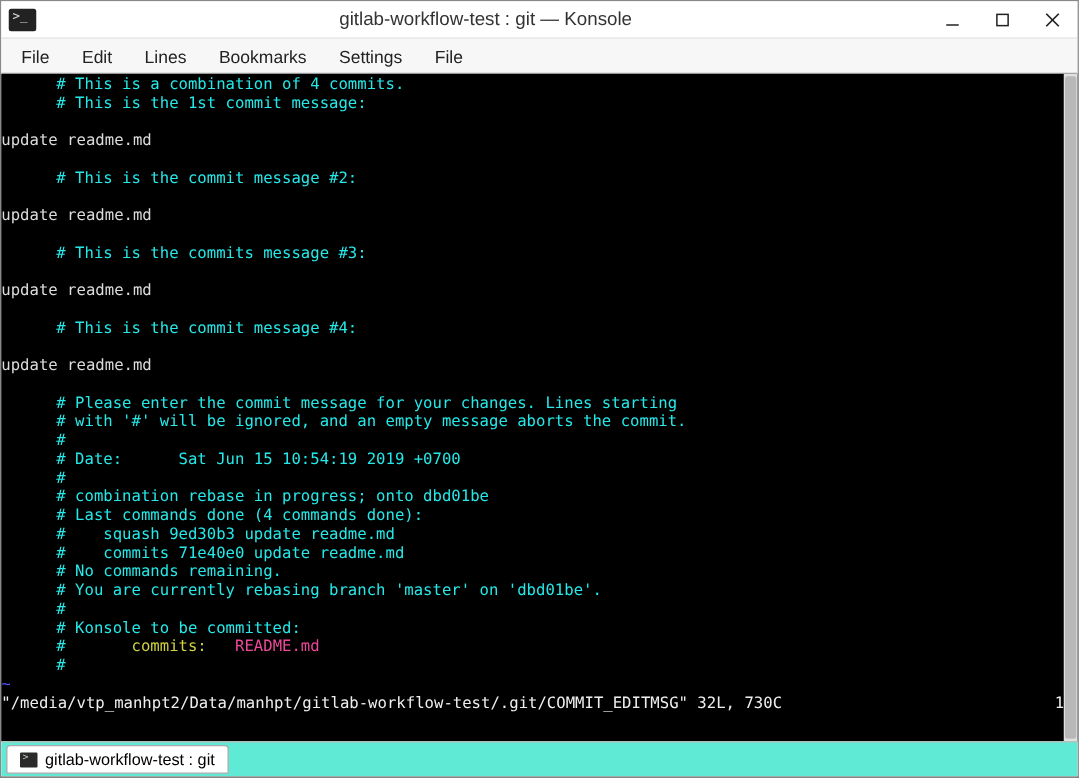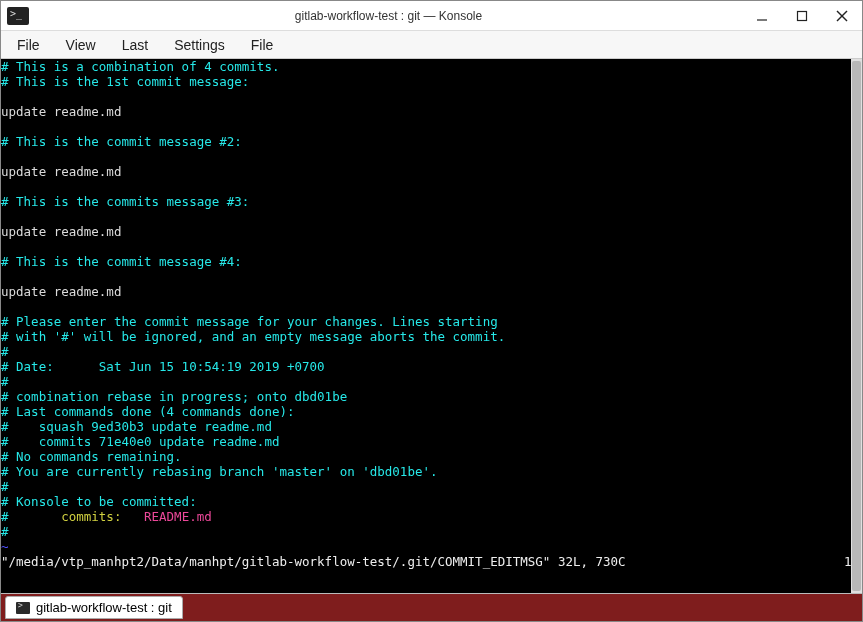--- a/index.html
+++ b/index.html
@@ -13,21 +13,21 @@
     display: flex;
     flex-direction: column;
   }
   
   .titlebar {
     height: 30px;
     display: flex;
     align-items: center;
     background: #fff;
     border-bottom: 1px solid #ddd;
-    font-size: 12px;
+    font-size: 15px;
   }
   .titlebar .appicon {
     width: 22px; height: 18px;
     margin: 0 6px;
     background: #222;
     position: relative;
     border-radius: 2px;
   }
   .titlebar .appicon::after {
     content: ">_";
@@ -87,30 +87,30 @@
     background: #e0e0e0;
     position: relative;
   }
   .scroll-thumb {
     position: absolute;
     left: 1px; right: 1px;
     top: 2px; bottom: 2px;
     background: #b8b8b8;
     border-radius: 2px;
   }
-  .c-comment { color: #26e8e8; }
+  .c-comment { color: #26e8e8; margin-left: 44px; }
   .c-plain { color: #dcdcdc; }
   .c-yellow { color: #d0d040; }
   .c-magenta { color: #ec4899; }
   .c-tilde { color: #5050ff; }
   .c-white { color: #eeeeee; }
   
   .tabbar {
     height: 28px;
-    background: #7f1d1d;
+    background: #5eead4;
     border-top: 1px solid #bbb;
     display: flex;
     align-items: center;
     padding: 2px 4px;
     font-size: 13px;
   }
   .tab {
     background: #fff;
     border: 1px solid #aaa;
     border-radius: 3px 3px 0 0;
@@ -155,22 +155,23 @@
       <svg viewBox="0 0 12 12">
           <line x1="1" y1="1" x2="11" y2="11" stroke="#222" stroke-width="1.4"></line>
           <line x1="11" y1="1" x2="1" y2="11" stroke="#222" stroke-width="1.4"></line>
         </svg>
     </div>
   </div>
 </div>
 
 <div class="menubar">
   <div class="menu-item">File</div>
-  <div class="menu-item">View</div>
-  <div class="menu-item">Last</div>
+  <div class="menu-item">Edit</div>
+  <div class="menu-item">Lines</div>
+  <div class="menu-item">Bookmarks</div>
   <div class="menu-item">Settings</div>
   <div class="menu-item">File</div>
 </div>
 
 <div class="terminal-wrap">
   <div class="terminal" id="terminal"><span class="c-comment"># This is a combination of 4 commits.</span>
 <span class="c-comment"># This is the 1st commit message:</span>
 <span class="c-plain"></span>
 <span class="c-plain">update readme.md</span>
 <span class="c-plain"></span>

